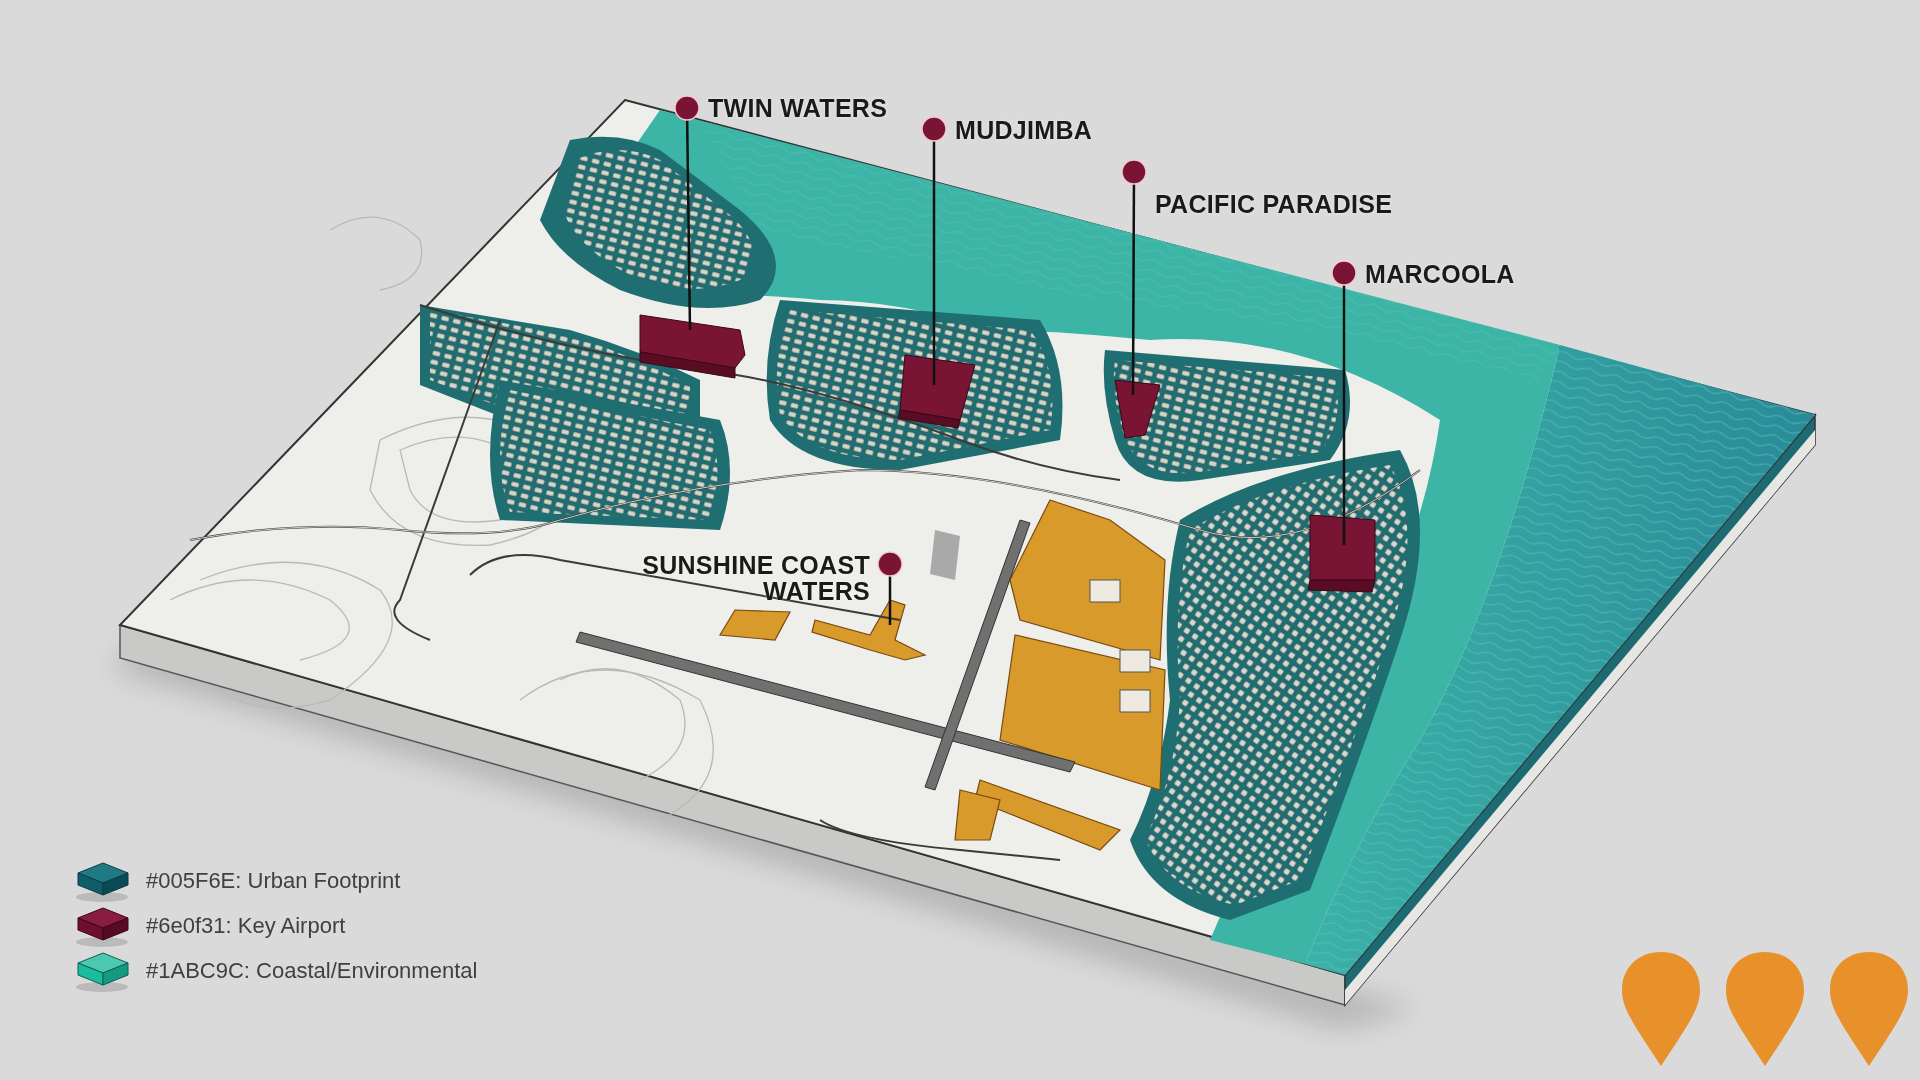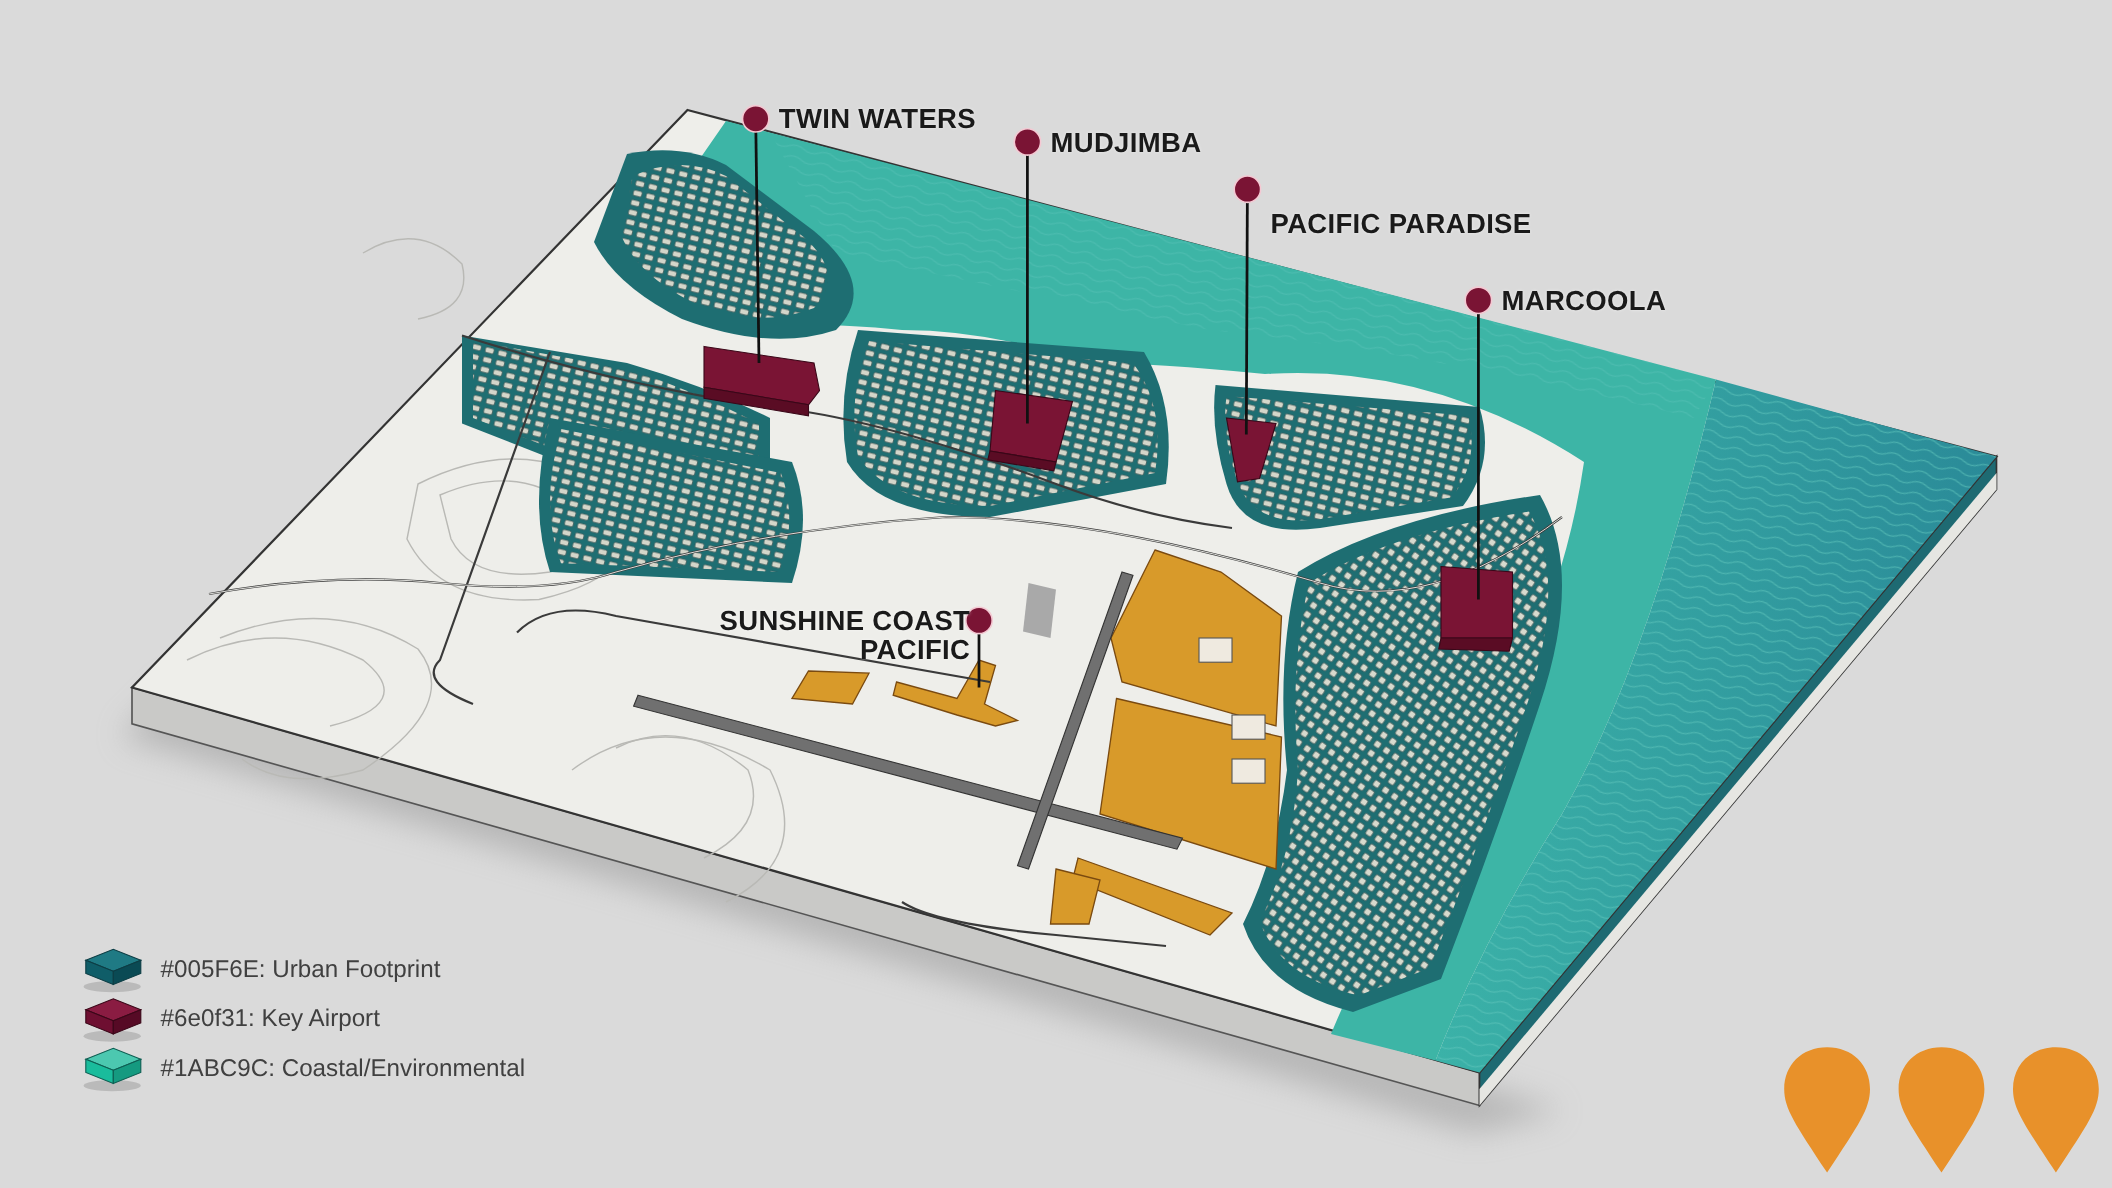--- a/index.html
+++ b/index.html
@@ -13,21 +13,21 @@
   .pin-label {
     position:absolute;
     font-family:"Liberation Sans", sans-serif;
     font-weight:bold;
     font-size:25px;
     color:#1a1a1a;
     letter-spacing:0.3px;
     white-space:nowrap;
     text-shadow:0 0 3px rgba(255,255,255,0.6);
   }
-  .pin-label.multiline { text-align:right; line-height:26px;margin-left:12px; }
+  .pin-label.multiline { text-align:right; line-height:26px; }
   .legend { position:absolute; left:72px; top:858px; }
   .legend-item { display:flex; align-items:center; height:45px; }
   .legend-swatch { width:62px; height:44px; margin-right:12px; }
   .legend-text {
     font-family:"Liberation Sans", sans-serif;
     font-size:22px; color:#404040;
   }
   .rating { position:absolute; left:1620px; top:950px; display:flex; gap:22px; }
   .rating-pin { width:82px; height:118px; }
 </style>
@@ -143,21 +143,21 @@
     <circle cx="890" cy="564" r="12" fill="#7A1434" stroke="#f4c9d3" stroke-width="1.5"></circle>
   </g>
 </svg>
 
 <div class="pin-label" style="left:708px; top:94px;text-align:center;">TWIN WATERS</div>
 <div class="pin-label" style="left:955px; top:116px;">MUDJIMBA</div>
 <div class="pin-label" style="left:1155px; top:158px;margin-top:32px;">PACIFIC PARADISE</div>
 <div class="pin-label" style="left:1365px; top:260px;text-align:right;">MARCOOLA</div>
 <div class="pin-label multiline" style="left:640px; top:552px; width:230px;">
   <div>SUNSHINE COAST</div>
-  <div>PACIFIC</div>
+  <div>WATERS</div>
 </div>
 
 <div class="legend">
   <div class="legend-item">
     <svg class="legend-swatch" viewBox="0 0 62 44">
       <ellipse cx="30" cy="38" rx="26" ry="5" fill="#8a8a8a" opacity="0.4"></ellipse>
       <path d="M6 14 L31 4 L56 14 L31 24 Z" fill="#1f7a84" stroke="#0d3d44" stroke-width="1"></path>
       <path d="M6 14 L31 24 L31 36 L6 26 Z" fill="#0f5d68" stroke="#0d3d44" stroke-width="1"></path>
       <path d="M56 14 L31 24 L31 36 L56 26 Z" fill="#0a4a54" stroke="#0d3d44" stroke-width="1"></path>
     </svg>

